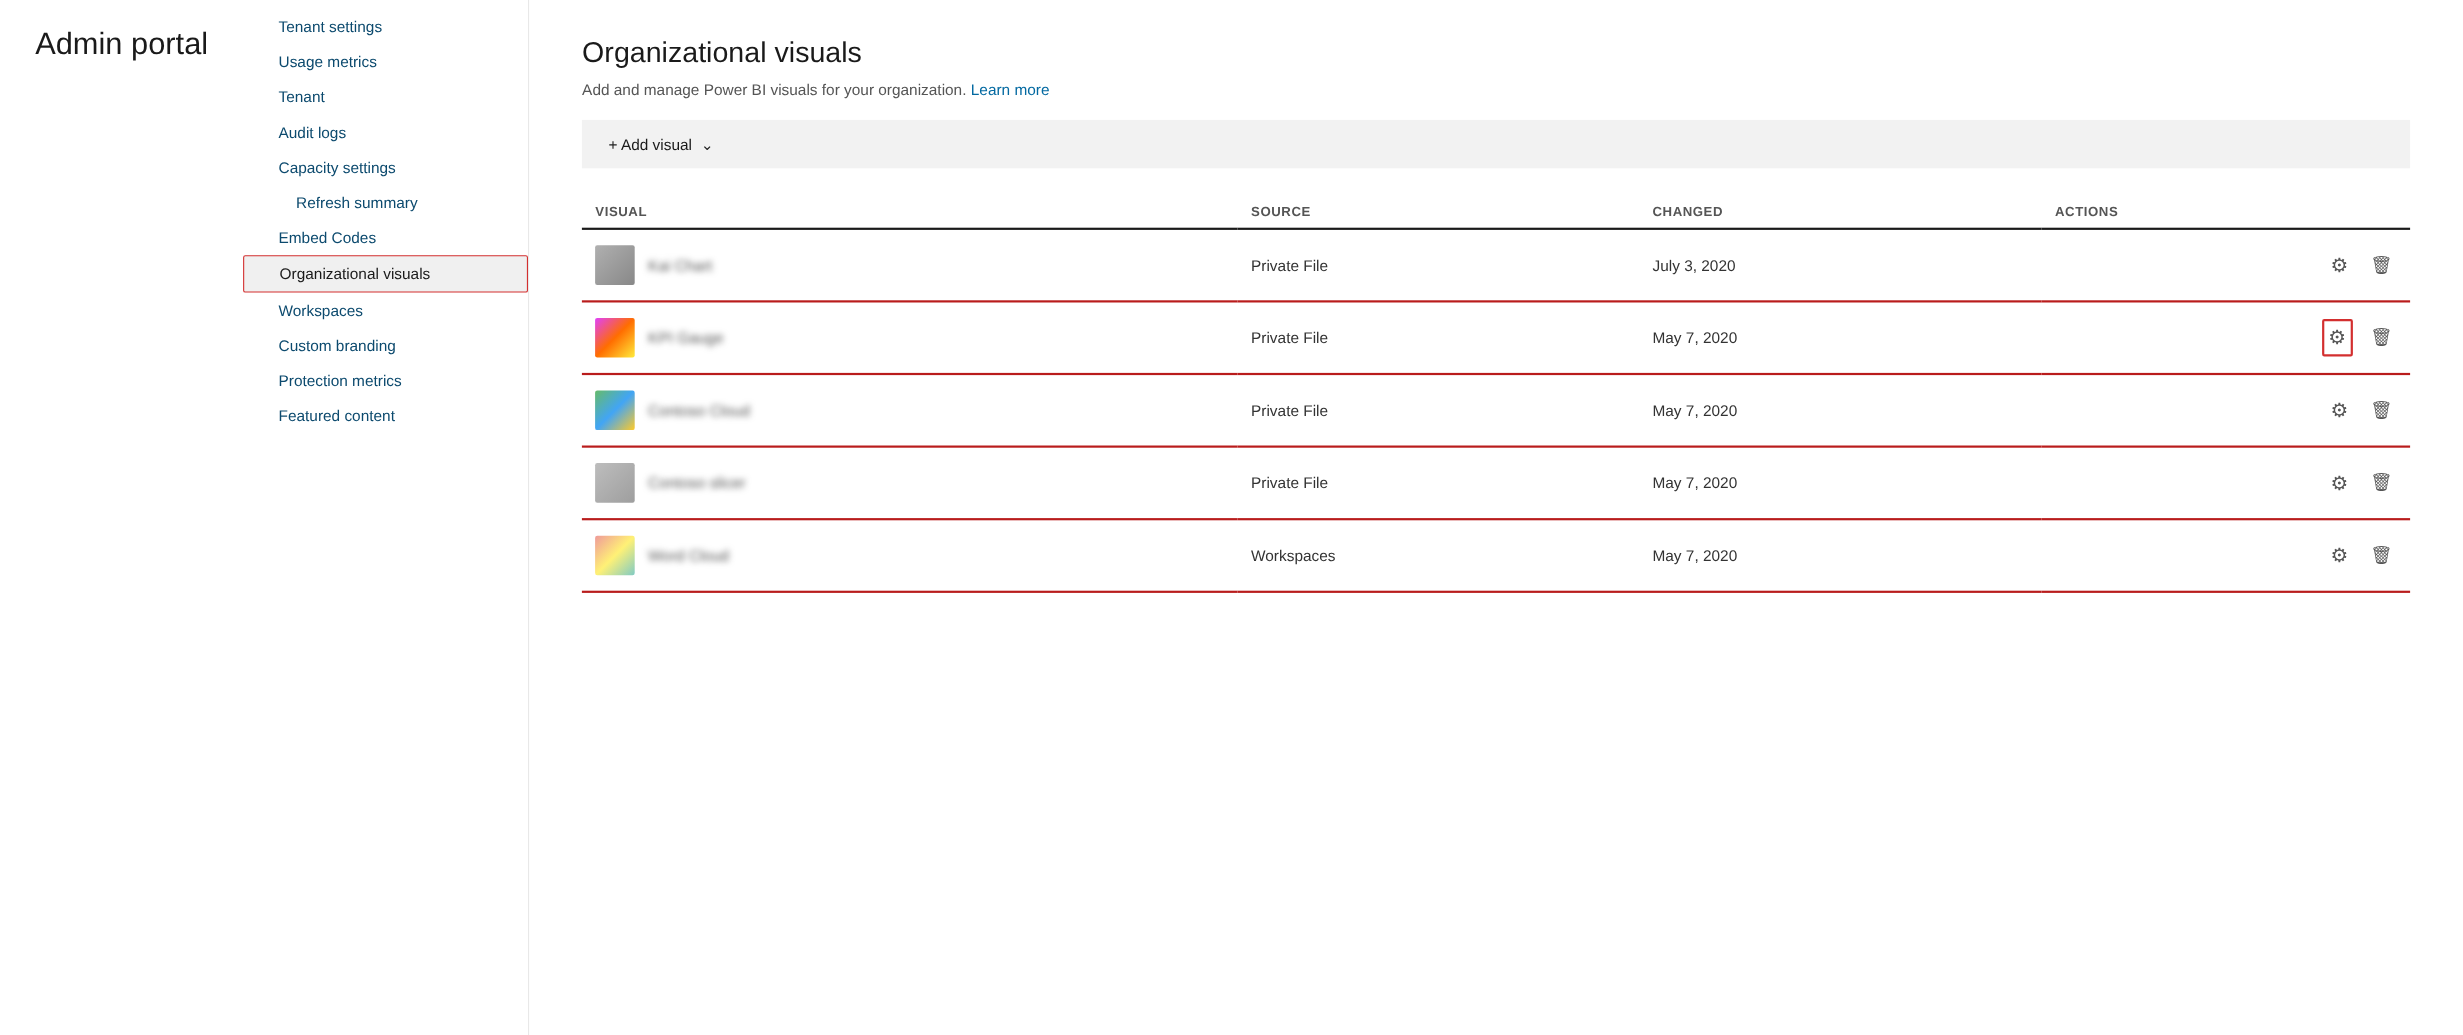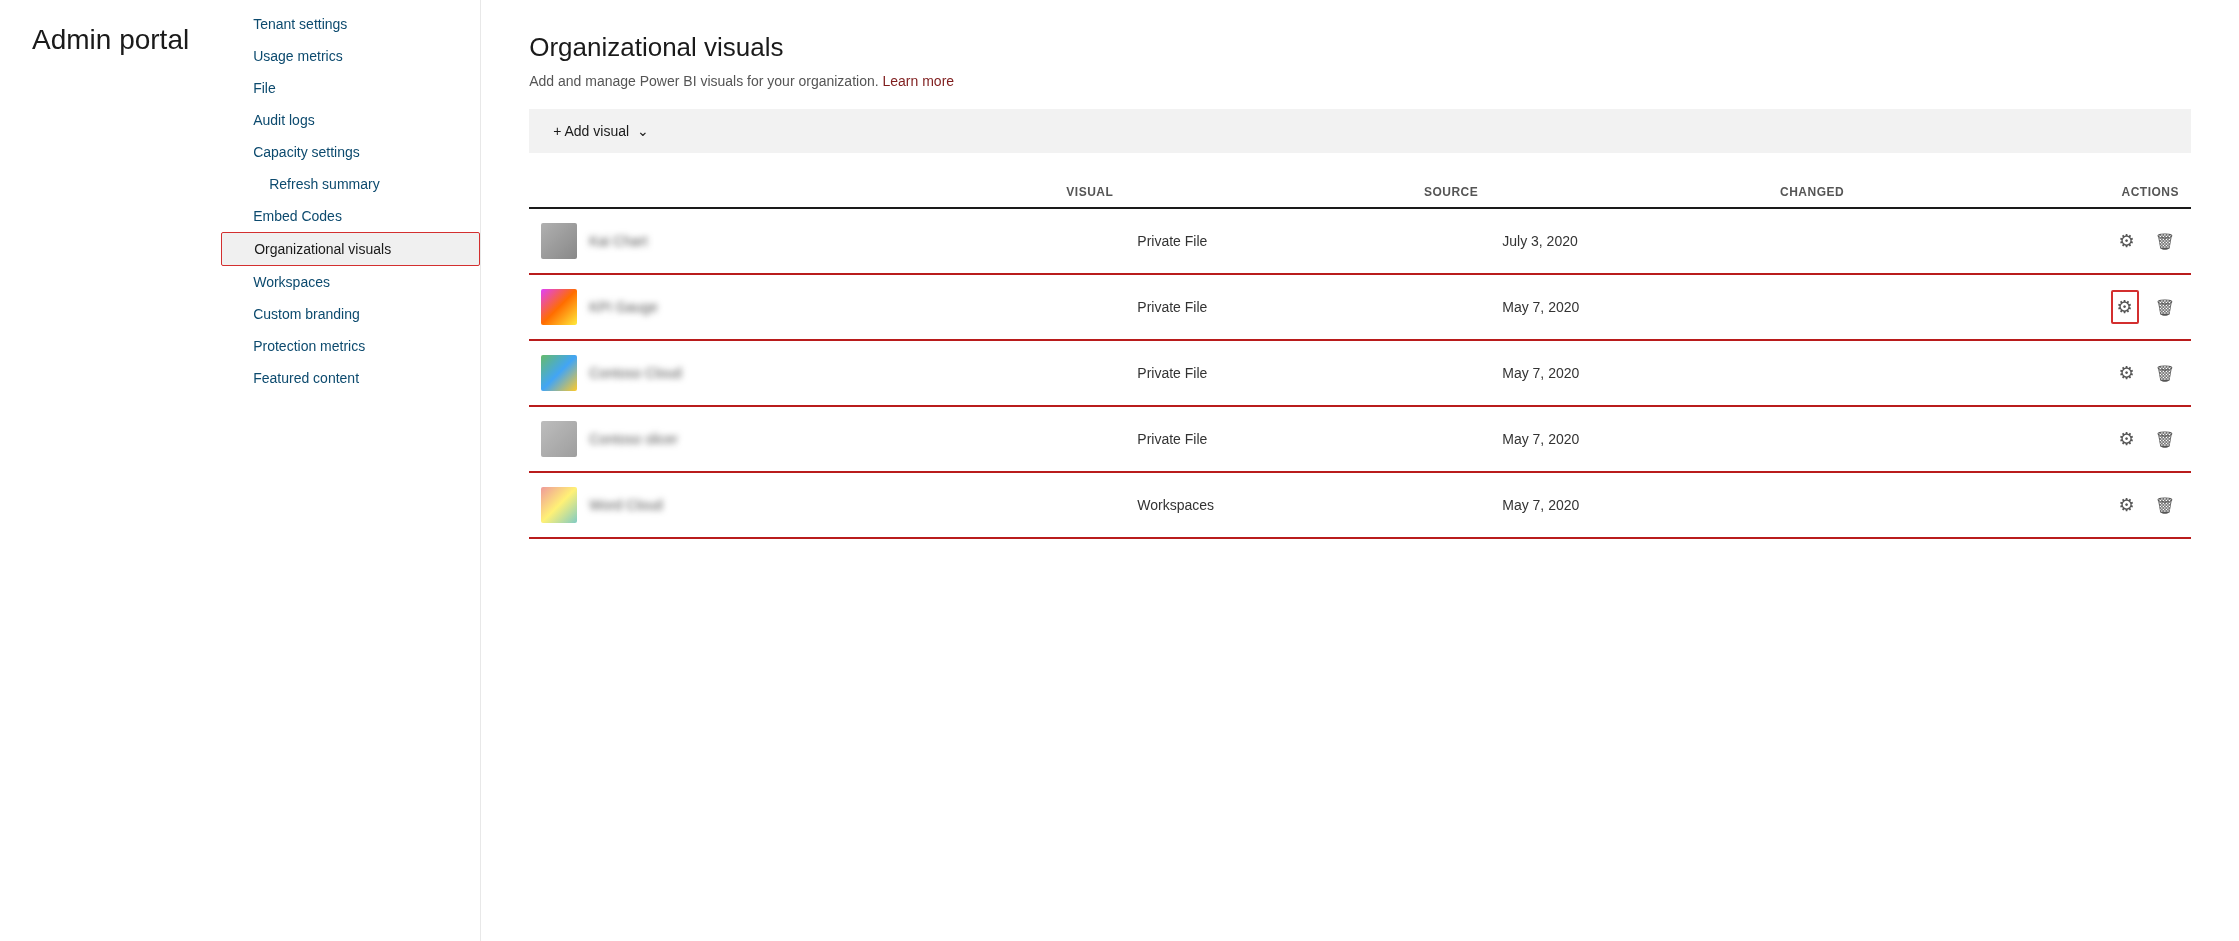--- a/index.html
+++ b/index.html
@@ -60,21 +60,21 @@
       margin-bottom: 10px;
     }
 
     .content-desc {
       font-size: 14px;
       color: #555;
       margin-bottom: 20px;
     }
 
     .content-desc a {
-      color: #7f1d1d;
+      color: #0369a1;
       text-decoration: none;
     }
 
     
     .toolbar {
       background: #f2f2f2;
       padding: 10px 16px;
       margin-bottom: 24px;
       display: flex;
       align-items: center;
@@ -96,21 +96,21 @@
     .visuals-table {
       width: 100%;
       border-collapse: collapse;
     }
 
     .visuals-table thead tr {
       border-bottom: 2px solid #1a1a1a;
     }
 
     .visuals-table thead th {
-      text-align: right;
+      text-align: left;
       padding: 8px 12px;
       font-size: 12px;
       font-weight: 600;
       color: #555;
       letter-spacing: 0.5px;
       text-transform: uppercase;
     }
 
     .visuals-table tbody tr {
       border-bottom: 2px solid #b91c1c;
@@ -187,21 +187,21 @@
 <body>
 
 <div class="app-container">
   <div class="page-title">Admin portal</div>
 
   <div class="main-layout">
 
     <nav class="sidebar">
     <a href="#" class="sidebar-item">Tenant settings</a>
         <a href="#" class="sidebar-item">Usage metrics</a>
-        <a href="#" class="sidebar-item">File</a>
+        <a href="#" class="sidebar-item">Tenant</a>
         <a href="#" class="sidebar-item">Audit logs</a>
         <a href="#" class="sidebar-item">Capacity settings</a>
         <a href="#" class="sidebar-item sub">Refresh summary</a>
         <a href="#" class="sidebar-item">Embed Codes</a>
         <a href="#" class="sidebar-item active">Organizational visuals</a>
         <a href="#" class="sidebar-item">Workspaces</a>
         <a href="#" class="sidebar-item">Custom branding</a>
         <a href="#" class="sidebar-item">Protection metrics</a>
         <a href="#" class="sidebar-item">Featured content</a>
       </nav>

